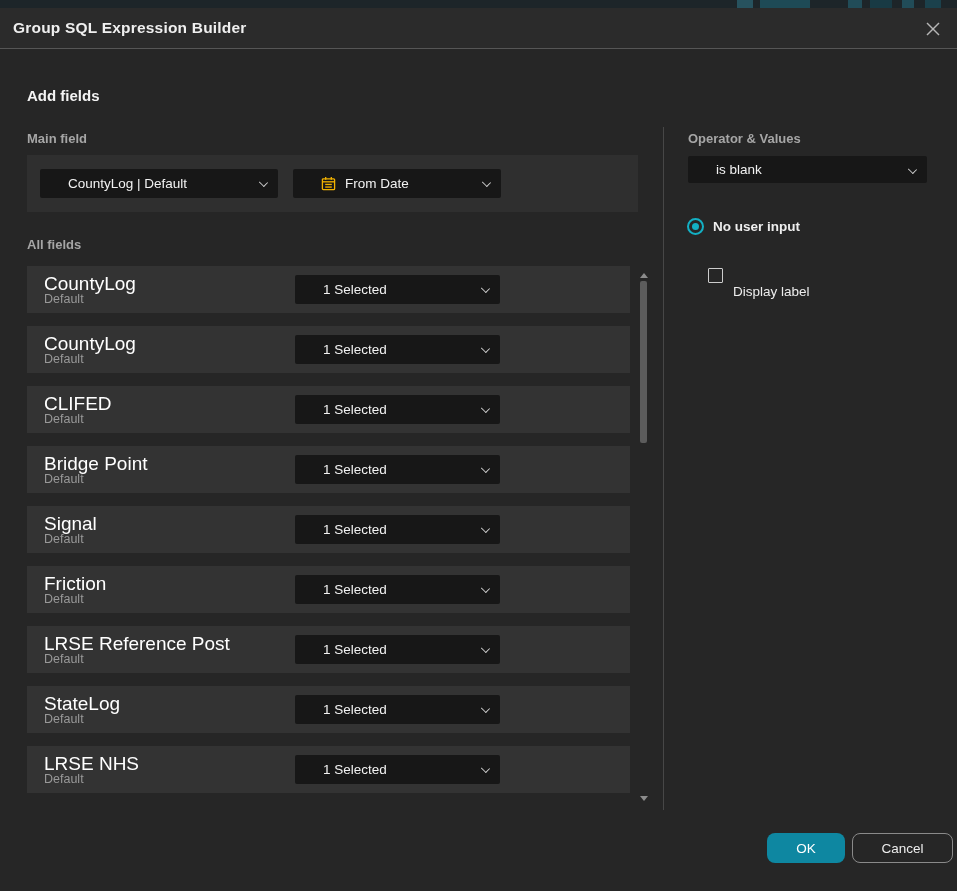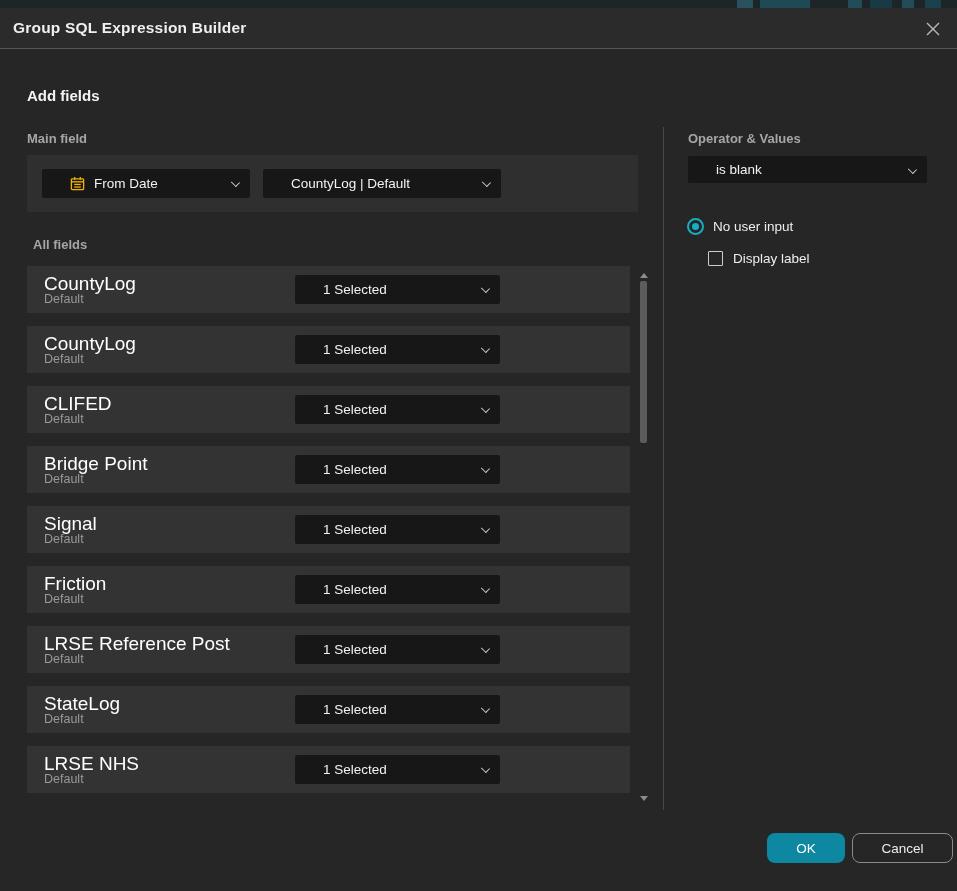--- a/index.html
+++ b/index.html
@@ -41,21 +41,21 @@
 
   .section-heading {
     position: absolute; left: 27px; top: 79px;
     font-size: 15px; font-weight: 700; color: #f3f3f3;
   }
   .group-label {
     position: absolute;
     font-size: 13px; font-weight: 700; color: #a6a6a6;
   }
   .lbl-main-field   { left: 27px;  top: 123px; }
-  .lbl-all-fields   { left: 27px;  top: 229px; margin-left: 6px; }
+  .lbl-all-fields   { left: 27px;  top: 229px; }
   .lbl-operator     { left: 688px; top: 123px; }
 
   
   .main-field-panel {
     position: absolute; left: 27px; top: 147px;
     width: 611px; height: 57px;
     background: #2f2f2f;
     display: flex; align-items: center;
   }
   .dropdown {
@@ -111,37 +111,37 @@
   }
 
   .v-divider {
     position: absolute; left: 663px; top: 119px;
     width: 1px; height: 683px; background: #474747;
   }
 
   
   .dd-operator { position: absolute; left: 688px; top: 148px; width: 239px; height: 27px; }
 
-  .radio-row { position: absolute; left: 687px; top: 210px; display: flex; align-items: center; cursor: pointer; }
+  .radio-row { position: absolute; left: 687px; top: 210px; display: flex; align-items: center; cursor: pointer; font-weight: bold; }
   .radio-outer {
     width: 17px; height: 17px; border-radius: 50%;
     border: 2px solid #13b0c4;
     display: flex; align-items: center; justify-content: center;
     background: #262626; flex: none;
   }
   .radio-dot { width: 7px; height: 7px; border-radius: 50%; background: #13b0c4; }
   .radio-label { margin-left: 9px; font-size: 13.5px; color: #ededed; }
 
   .checkbox-row { position: absolute; left: 708px; top: 243px; display: flex; align-items: center; cursor: pointer; }
   .checkbox-box {
     width: 15px; height: 15px;
     border: 1.5px solid #cccccc; border-radius: 1px;
     background: transparent; flex: none;
   }
-  .checkbox-label { margin-left: 10px; font-size: 13.5px; color: #ededed; }
+  .checkbox-label { margin-left: 10px; font-size: 13.5px; color: #ededed; margin-top: 33px; }
 
   
   .btn {
     position: absolute; top: 825px; height: 30px;
     display: flex; align-items: center; justify-content: center;
     font-size: 13.5px; border-radius: 8px; cursor: pointer;
     font-family: inherit;
   }
   .btn-ok {
     left: 767px; width: 78px;
@@ -176,38 +176,38 @@
       </svg>
     </span>
   </div>
 
   <div class="section-heading">Add fields</div>
   <div class="group-label lbl-main-field">Main field</div>
   <div class="group-label lbl-all-fields">All fields</div>
   <div class="group-label lbl-operator">Operator &amp; Values</div>
 
   <div class="main-field-panel">
+    <div class="dropdown dd-source">
+      <span>CountyLog | Default</span>
+      <span class="chevron"></span>
+    </div>
     <div class="dropdown dd-field">
       <span class="cal-icon">
         <svg width="15" height="15" viewBox="0 0 16 16" fill="none" stroke="#f2b200" stroke-width="1.4">
           <rect x="1.5" y="3" width="13" height="11.5" rx="1"></rect>
           <line x1="1.5" y1="6.2" x2="14.5" y2="6.2"></line>
           <line x1="5" y1="1" x2="5" y2="4"></line>
           <line x1="11" y1="1" x2="11" y2="4"></line>
           <line x1="4.5" y1="9" x2="11.5" y2="9"></line>
           <line x1="4.5" y1="11.8" x2="11.5" y2="11.8"></line>
         </svg>
       </span>
       <span>From Date</span>
       <span class="chevron"></span>
     </div>
-    <div class="dropdown dd-source">
-      <span>CountyLog | Default</span>
-      <span class="chevron"></span>
-    </div>
   </div>
 
   <div class="all-fields-list">
     <div class="field-row">
       <span class="field-name">CountyLog</span>
       <span class="field-subtitle">Default</span>
       <div class="dropdown">
         <span>1 Selected</span>
         <span class="chevron"></span>
       </div>

